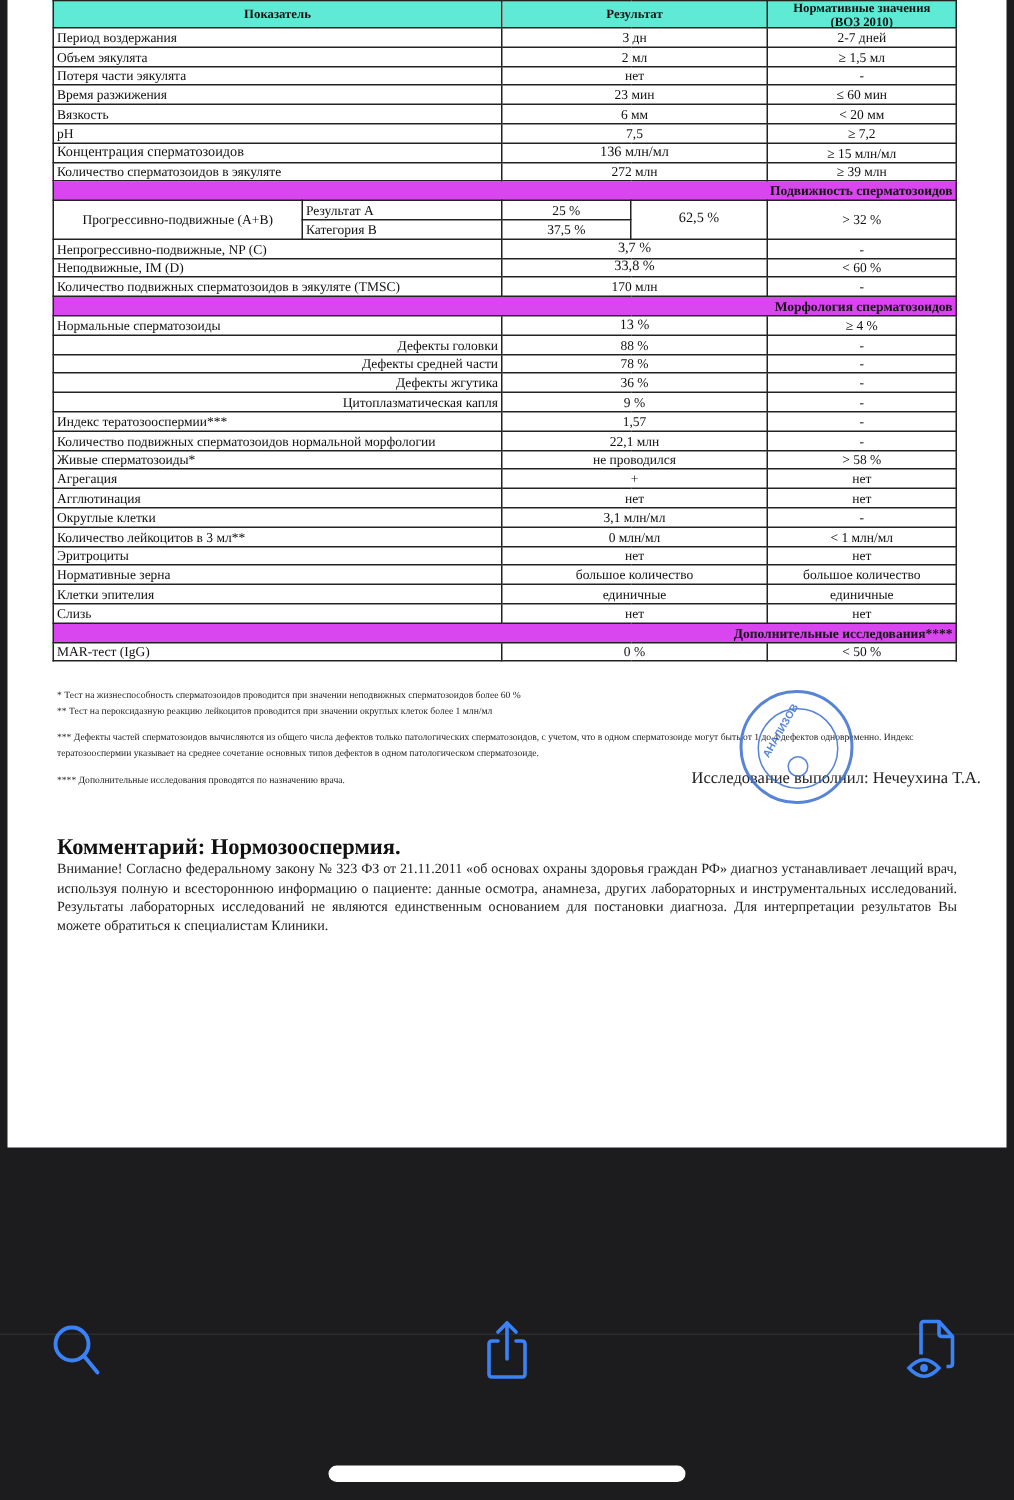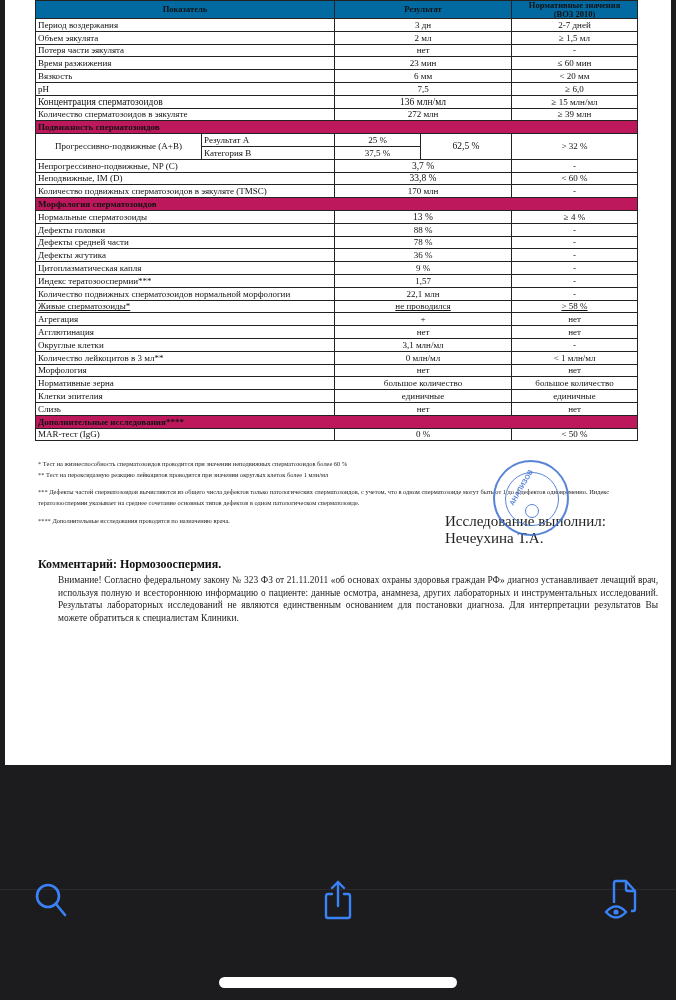--- a/index.html
+++ b/index.html
@@ -12,52 +12,52 @@
   .tbl {
     position: absolute; left: 30px; top: 0; width: 602px;
     border-collapse: collapse; table-layout: fixed;
     font-size: 9px; line-height: 10px;
   }
   .tbl td, .tbl th {
     border: 1px solid #222; padding: 0 2px; height: 12.8px;
     white-space: nowrap; overflow: hidden; font-weight: normal;
   }
   .tbl th {
-    background: #0369a1; font-weight: bold; text-align: center;
+    background: #5eead4; font-weight: bold; text-align: center;
     height: 18px; line-height: 8.5px; font-size: 8.5px;
   }
-  .tbl .sec td { background: #be185d; font-weight: bold; text-align: left; border-top: 1.5px solid #222; }
+  .tbl .sec td { background: #d946ef; font-weight: bold; text-align: right; border-top: 1.5px solid #222; }
   .c { text-align: center; }
-  .r { }
+  .r { text-align: right; }
   .b { font-weight: normal; font-size: 9.5px; }
-  .thick-top td { border-top: 1.5px solid #222; text-decoration: underline; }
+  .thick-top td { border-top: 1.5px solid #222; }
   .tbl { border: 1.5px solid #222; }
 
   .fn { position: absolute; left: 33px; font-size: 6.4px; line-height: 9px; width: 600px; color: #222; }
-  .signature { position: absolute; left: 440px; top: 513px; font-size: 15px; color: #222; }
+  .signature { position: absolute; left: 456px; top: 513px; font-size: 11px; color: #222; }
   .stamp {
     position: absolute; left: 488px; top: 460px; width: 76px; height: 76px;
     border: 2px solid #3b6fd0; border-radius: 50%; opacity: 0.85;
   }
   .stamp::before {
     content: ""; position: absolute; left: 10px; top: 10px; width: 52px; height: 52px;
     border: 1.2px solid #3b6fd0; border-radius: 50%;
   }
   .stamp-text {
     position: absolute; left: 6px; top: 22px; font-size: 7px; font-weight: bold;
     color: #3b6fd0; transform: rotate(-60deg); font-family: "Liberation Sans", sans-serif;
   }
   .stamp-inner {
     position: absolute; left: 30px; top: 42px; width: 14px; height: 14px;
     border: 1.2px solid #3b6fd0; border-radius: 50%;
   }
-  .comment-title { position: absolute; left: 33px; top: 557px; font-size: 12px; font-weight: bold; }
+  .comment-title { position: absolute; left: 33px; top: 557px; font-size: 15px; font-weight: bold; }
   .comment-body {
     position: absolute; left: 33px; top: 574px; width: 600px;
-    font-size: 9.4px; line-height: 12.6px; text-align: justify; color: #222; margin-left: 20px;
+    font-size: 9.4px; line-height: 12.6px; text-align: justify; color: #222;
   }
   .toolbar-sep { position: absolute; left: 0; top: 889px; width: 676px; height: 1px; background: #2c2c2e; }
   .tb-btn { position: absolute; top: 875px; width: 44px; height: 50px; display: flex; align-items: center; justify-content: center; cursor: pointer; }
   .home-ind { position: absolute; left: 219px; top: 977px; width: 238px; height: 11px; background: #ffffff; border-radius: 6px; }
 </style>
 </head>
 <body>
 
 <div class="page">
   <table class="tbl">
@@ -96,21 +96,21 @@
           <td class="c">≤ 60 мин</td>
         </tr>
     <tr>
           <td colspan="2">Вязкость</td>
           <td colspan="2" class="c">6 мм</td>
           <td class="c">&lt; 20 мм</td>
         </tr>
     <tr>
           <td colspan="2">pH</td>
           <td colspan="2" class="c">7,5</td>
-          <td class="c">≥ 6,0</td>
+          <td class="c">≥ 7,2</td>
         </tr>
     <tr>
           <td colspan="2" class="b">Концентрация сперматозоидов</td>
           <td colspan="2" class="c b">136 млн/мл</td>
           <td class="c">≥ 15 млн/мл</td>
         </tr>
     <tr>
           <td colspan="2">Количество сперматозоидов в эякуляте</td>
           <td colspan="2" class="c">272 млн</td>
           <td class="c">≥ 39 млн</td>
@@ -204,21 +204,21 @@
           <td colspan="2">Округлые клетки</td>
           <td colspan="2" class="c">3,1 млн/мл</td>
           <td class="c">-</td>
         </tr>
     <tr>
           <td colspan="2">Количество лейкоцитов в 3 мл**</td>
           <td colspan="2" class="c">0 млн/мл</td>
           <td class="c">&lt; 1 млн/мл</td>
         </tr>
     <tr>
-          <td colspan="2">Морфология</td>
+          <td colspan="2">Эритроциты</td>
           <td colspan="2" class="c">нет</td>
           <td class="c">нет</td>
         </tr>
     <tr>
           <td colspan="2">Нормативные зерна</td>
           <td colspan="2" class="c">большое количество</td>
           <td class="c">большое количество</td>
         </tr>
     <tr>
           <td colspan="2">Клетки эпителия</td>

